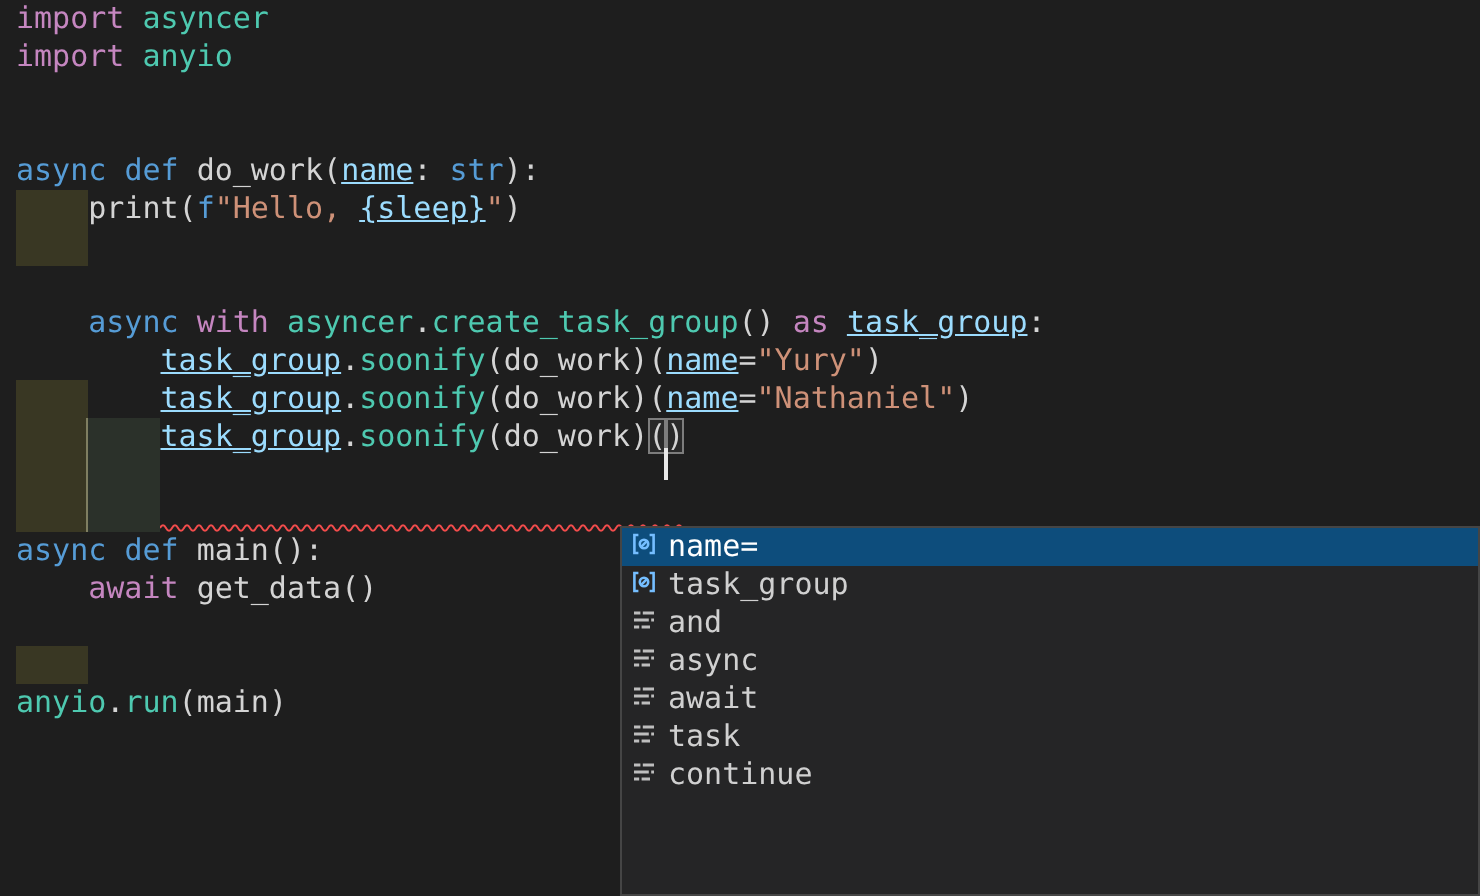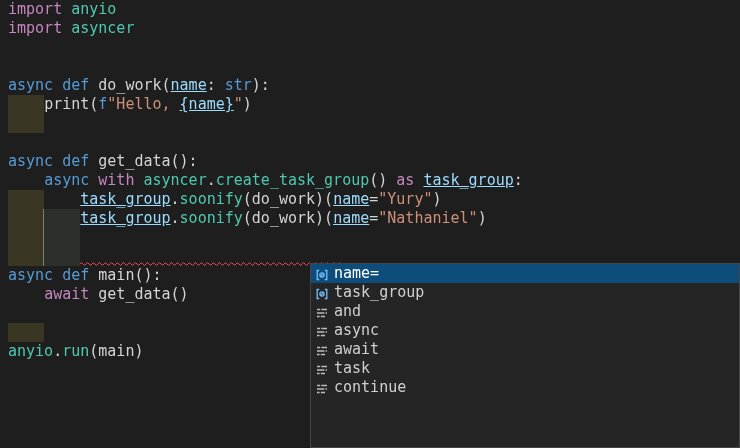--- a/index.html
+++ b/index.html
@@ -48,21 +48,21 @@
   #suggest{
     position:absolute;left:310px;top:263px;
     width:430px;height:185px;
     background:var(--sug-bg,#252526);
     border:1px solid #454545;
     box-sizing:border-box;
     z-index:10;
     overflow:hidden;
   }
   .srow{
-    display:flex;align-items:flex-end;
+    display:flex;align-items:flex-start;
     height:19px;
     padding-left:3px;
     color:#d0d0d0;
     white-space:pre;
     cursor:pointer;
   }
   .srow.selected{background:var(--sug-sel,#0d4d7c);color:#ffffff;}
   .srow .sicon{flex:0 0 16px;width:16px;height:16px;margin-right:4px;}
   .srow .slabel{font-size:15px;line-height:19px;}
 </style>
@@ -71,32 +71,32 @@
 
 <div id="screen" style="--bg: #1e1e1e; --txt: #d4d4d4; --kw: #569cd6; --ctrl: #c586c0; --mod: #4ec9b0; --var: #9cdcfe; --str: #ce9178; --num: #b5cea8; --indent1: #393723; --indent2: #2b312a; --sug-bg: #252526; --sug-sel: #0d4d7c;">
 
   <div class="deco indent-l1" style="left:8px;top:95px;width:36px;height:38px;"></div>
   <div class="deco indent-l1" style="left:8px;top:190px;width:36px;height:76px;"></div>
   <div class="deco indent-l2" style="left:44px;top:209px;width:36px;height:57px;"></div>
   <div class="deco guide" style="left:43px;top:209px;height:57px;"></div>
   <div class="deco indent-l1" style="left:8px;top:323px;width:36px;height:19px;"></div>
 
   <div id="code">
+      <div class="line"><span class="tk-ctrl">import</span><span class="tk-pln"> </span><span class="tk-mod">asyncer</span></div>
       <div class="line"><span class="tk-ctrl">import</span><span class="tk-pln"> </span><span class="tk-mod">anyio</span></div>
-      <div class="line"><span class="tk-ctrl">import</span><span class="tk-pln"> </span><span class="tk-mod">asyncer</span></div>
       <div class="line"></div>
       <div class="line"></div>
       <div class="line"><span class="tk-kw">async</span><span class="tk-pln"> </span><span class="tk-kw">def</span><span class="tk-pln"> </span><span class="tk-fn">do_work</span><span class="tk-pln">(</span><span class="tk-var">name</span><span class="tk-pln">: </span><span class="tk-kw">str</span><span class="tk-pln">):</span></div>
-      <div class="line"><span class="tk-pln">    </span><span class="tk-fn">print</span><span class="tk-pln">(</span><span class="tk-kw">f</span><span class="tk-str">"Hello, </span><span class="tk-var">{name}</span><span class="tk-str">"</span><span class="tk-pln">)</span></div>
+      <div class="line"><span class="tk-pln">    </span><span class="tk-fn">print</span><span class="tk-pln">(</span><span class="tk-kw">f</span><span class="tk-str">"Hello, </span><span class="tk-var">{sleep}</span><span class="tk-str">"</span><span class="tk-pln">)</span></div>
       <div class="line"></div>
       <div class="line"></div>
-      <div class="line"><span class="tk-kw">async</span><span class="tk-pln"> </span><span class="tk-kw">def</span><span class="tk-pln"> </span><span class="tk-fn">get_data</span><span class="tk-pln">():</span></div>
       <div class="line"><span class="tk-pln">    </span><span class="tk-kw">async</span><span class="tk-pln"> </span><span class="tk-ctrl">with</span><span class="tk-pln"> </span><span class="tk-mod">asyncer</span><span class="tk-pln">.</span><span class="tk-mod">create_task_group</span><span class="tk-pln">() </span><span class="tk-ctrl">as</span><span class="tk-pln"> </span><span class="tk-var">task_group</span><span class="tk-pln">:</span></div>
       <div class="line"><span class="tk-pln">        </span><span class="tk-var">task_group</span><span class="tk-pln">.</span><span class="tk-mod">soonify</span><span class="tk-pln">(</span><span class="tk-fn">do_work</span><span class="tk-pln">)(</span><span class="tk-var">name</span><span class="tk-pln">=</span><span class="tk-str">"Yury"</span><span class="tk-pln">)</span></div>
       <div class="line"><span class="tk-pln">        </span><span class="tk-var">task_group</span><span class="tk-pln">.</span><span class="tk-mod">soonify</span><span class="tk-pln">(</span><span class="tk-fn">do_work</span><span class="tk-pln">)(</span><span class="tk-var">name</span><span class="tk-pln">=</span><span class="tk-str">"Nathaniel"</span><span class="tk-pln">)</span></div>
+      <div class="line"><span class="tk-pln">        </span><span class="tk-var">task_group</span><span class="tk-pln">.</span><span class="tk-mod">soonify</span><span class="tk-pln">(</span><span class="tk-fn">do_work</span><span class="tk-pln">)</span><span class="tk-brk">(</span><span class="cursor"></span><span class="tk-brk">)</span></div>
       <div class="line"></div>
       <div class="line"></div>
       <div class="line"><span class="tk-kw">async</span><span class="tk-pln"> </span><span class="tk-kw">def</span><span class="tk-pln"> </span><span class="tk-fn">main</span><span class="tk-pln">():</span></div>
       <div class="line"><span class="tk-pln">    </span><span class="tk-ctrl">await</span><span class="tk-pln"> </span><span class="tk-fn">get_data</span><span class="tk-pln">()</span></div>
       <div class="line"></div>
       <div class="line"></div>
       <div class="line"><span class="tk-mod">anyio</span><span class="tk-pln">.</span><span class="tk-mod">run</span><span class="tk-pln">(</span><span class="tk-fn">main</span><span class="tk-pln">)</span></div>
     </div>
 
   <svg id="squiggle" style="left:80px;top:261px;" width="266" height="5" viewBox="0 0 266 5">

